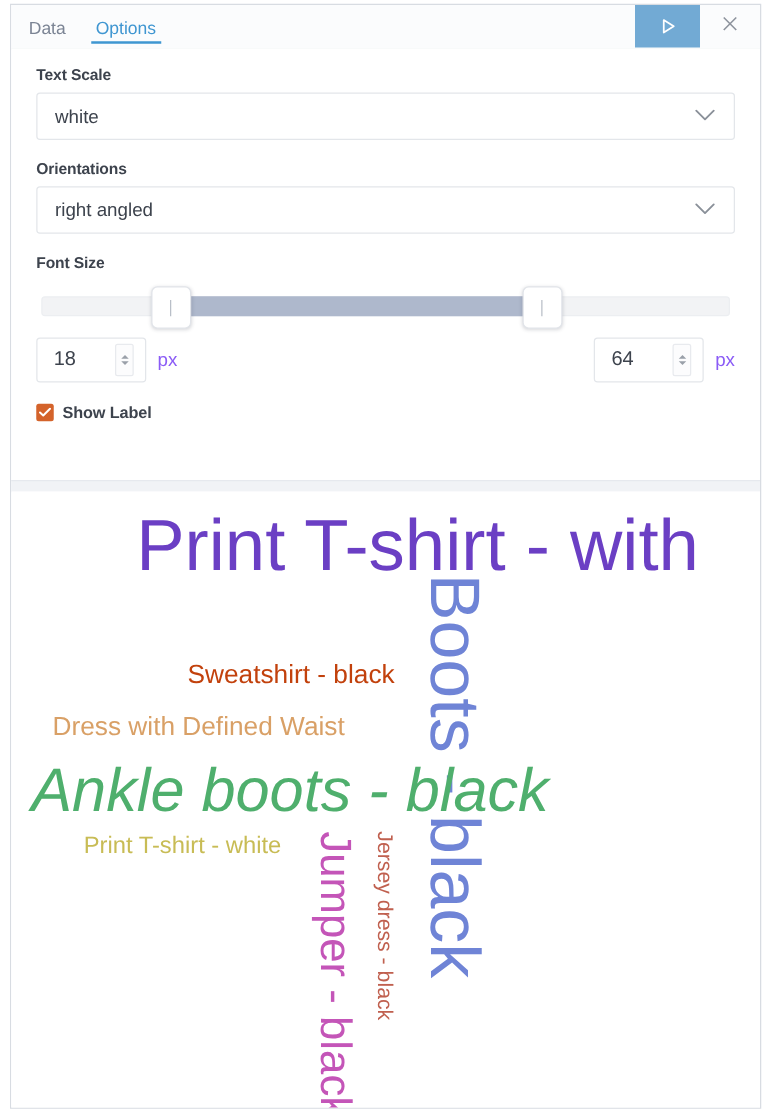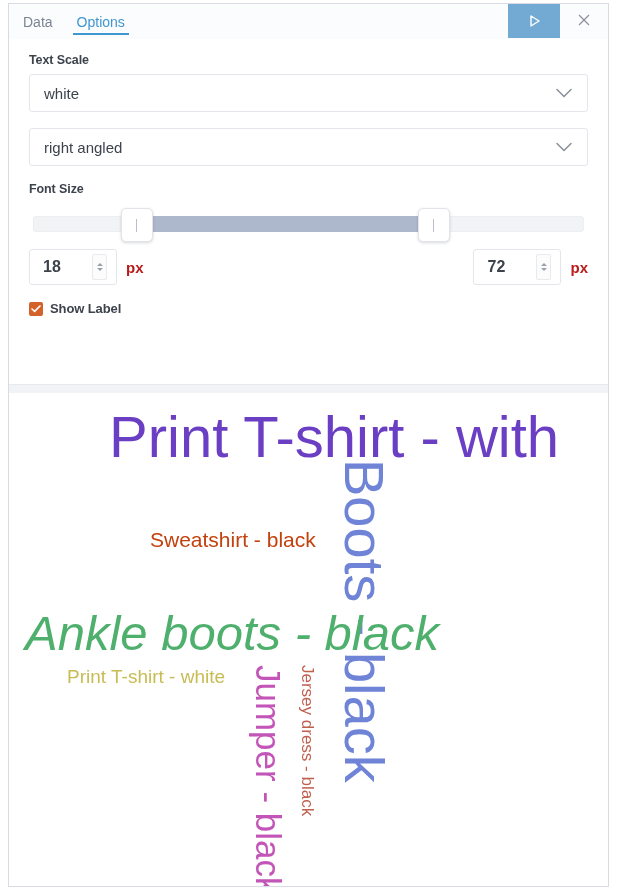--- a/index.html
+++ b/index.html
@@ -188,21 +188,20 @@
   .num-row {
     position: relative;
     height: 46px;
     margin-top: 4px;
   }
   .num-group {
     position: absolute;
     display: flex;
     align-items: center;
     gap: 9px;
-    font-weight: bold;
   }
   .num-group.left { left: 0; top: 0; }
   .num-group.right { right: 0; top: 0; }
 
   .num-input {
     width: 88px;
     height: 36px;
     border: 1px solid #e3e6ea;
     border-radius: 3px;
     background: #ffffff;
@@ -233,21 +232,21 @@
   .spin .arrow {
     width: 0; height: 0;
     border-left: 3px solid transparent;
     border-right: 3px solid transparent;
   }
   .spin .arrow.up { border-bottom: 3.5px solid #9aa0a9; }
   .spin .arrow.down { border-top: 3.5px solid #9aa0a9; }
 
   .unit {
     font-size: 15px;
-    color: #b91c1c;
+    color: #8b5cf6;
   }
 
   
   .check-row {
     display: flex;
     align-items: center;
     gap: 7px;
     margin-top: 6px;
   }
   .checkbox {
@@ -342,20 +341,21 @@
         <span>white</span>
         <span class="chev">
           <svg width="18" height="11" viewBox="0 0 18 11">
             <polyline points="2,2 9,9 16,2" fill="none" stroke="#8a9099" stroke-width="1.5" stroke-linecap="round" stroke-linejoin="round"></polyline>
           </svg>
         </span>
       </div>
 
       <div class="gap"></div>
 
+      <div class="field-label">Orientations</div>
       <div class="select">
         <span>right angled</span>
         <span class="chev">
           <svg width="18" height="11" viewBox="0 0 18 11">
             <polyline points="2,2 9,9 16,2" fill="none" stroke="#8a9099" stroke-width="1.5" stroke-linecap="round" stroke-linejoin="round"></polyline>
           </svg>
         </span>
       </div>
 
       <div class="gap"></div>
@@ -376,21 +376,21 @@
             <span class="spin">
               <span class="arrow up"></span>
               <span class="arrow down"></span>
             </span>
           </div>
           <span class="unit">px</span>
         </div>
 
         <div class="num-group right">
           <div class="num-input">
-            <span class="num-value">72</span>
+            <span class="num-value">64</span>
             <span class="spin">
               <span class="arrow up"></span>
               <span class="arrow down"></span>
             </span>
           </div>
           <span class="unit">px</span>
         </div>
       </div>
 
       <div class="check-row">
@@ -403,20 +403,21 @@
       </div>
 
     </div>
 
     <div class="panel-divider"></div>
 
     <div class="cloud" id="cloud">
         <div class="word" style="color: rgb(107, 63, 196); font-size: 58px; left: 100px; top: 15px;">Print T-shirt - with</div>
         <div class="word rot" style="color: rgb(111, 132, 214); font-size: 56px; left: 383px; top: 66px; transform: rotate(90deg);">Boots - black</div>
         <div class="word" style="color: #c2410c; font-size: 21px; left: 141px; top: 136px;">Sweatshirt - black</div>
+        <div class="word" style="color: rgb(217, 160, 102); font-size: 21px; left: 33px; top: 178px;">Dress with Defined Waist</div>
         <div class="word" style="color: rgb(79, 175, 109); font-size: 49px; left: 16px; top: 216px; font-style: italic;">Ankle boots - black</div>
         <div class="word" style="color: rgb(200, 188, 85); font-size: 19px; left: 58px; top: 274px;">Print T-shirt - white</div>
         <div class="word rot" style="color: rgb(196, 85, 184); font-size: 35px; left: 277px; top: 272px; transform: rotate(90deg);">Jumper - black</div>
         <div class="word rot" style="color: rgb(192, 96, 79); font-size: 17px; left: 307px; top: 272px; transform: rotate(90deg);">Jersey dress - black</div>
       </div>
 
   </div>
 </div>
 
 </body></html>

